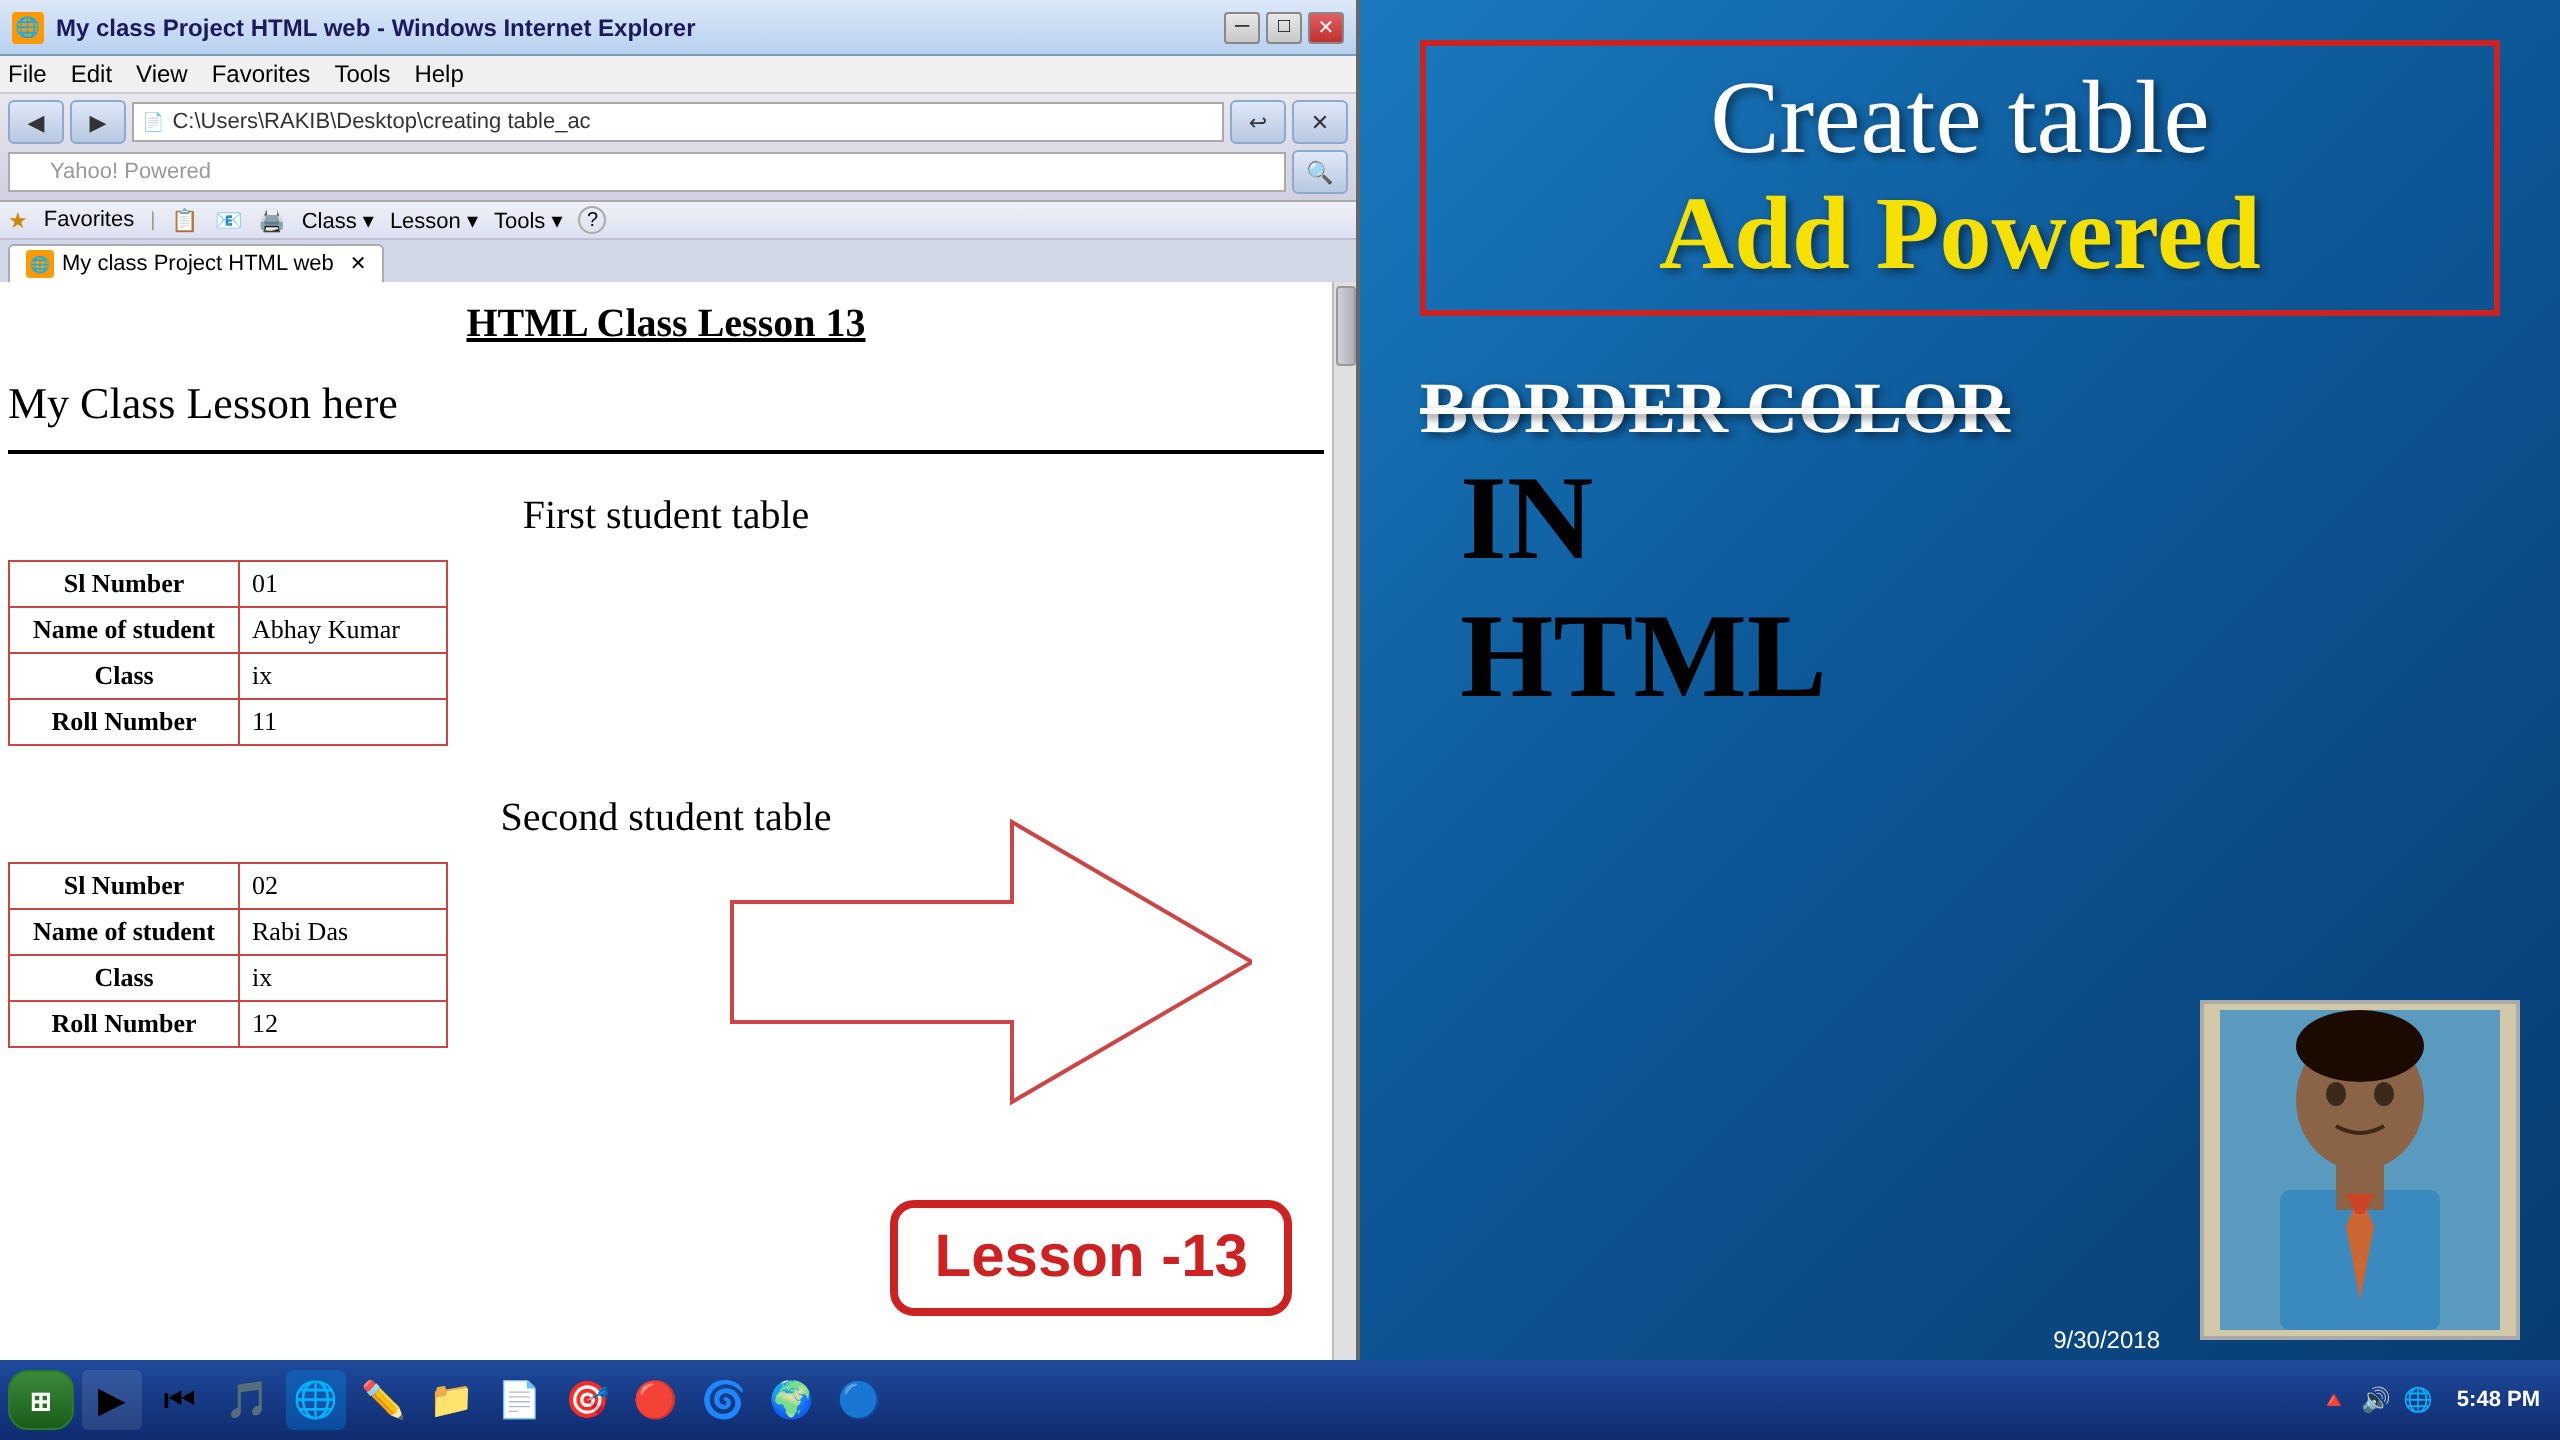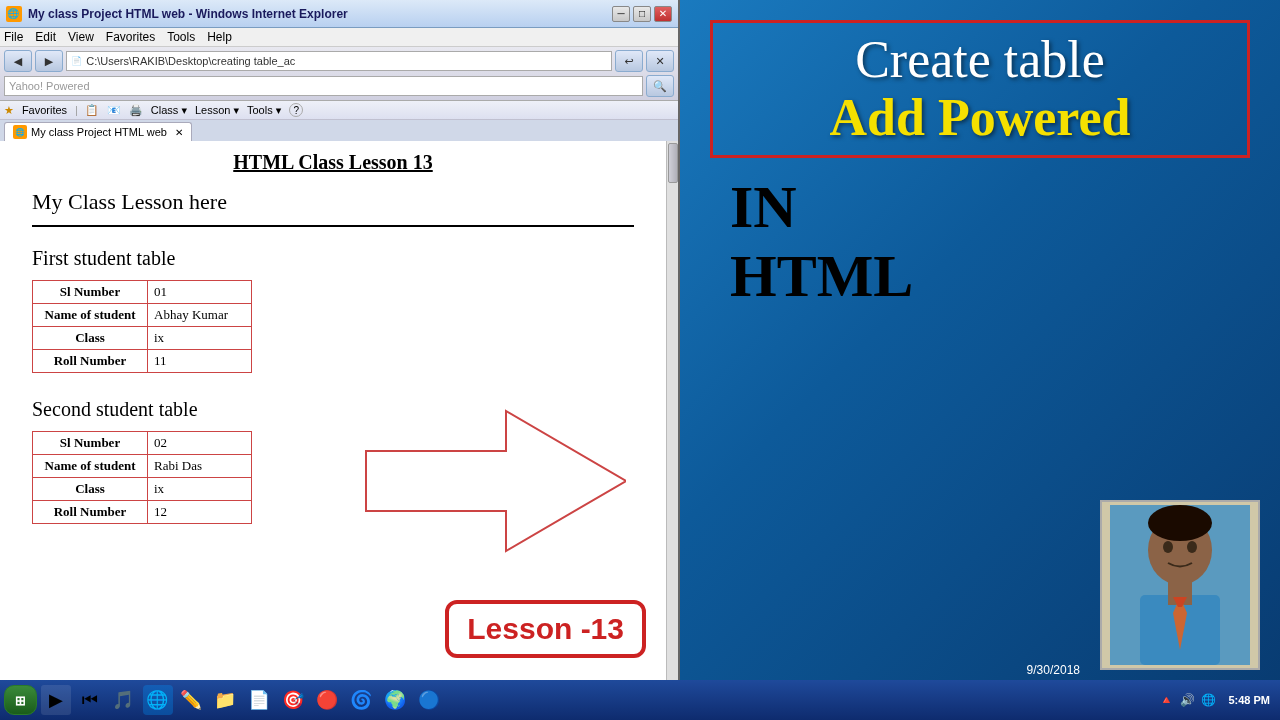--- a/index.html
+++ b/index.html
@@ -117,21 +117,21 @@
       gap: 4px;
       cursor: pointer;
       border-radius: 3px 3px 0 0;
     }
     .tab-icon { width: 14px; height: 14px; background: #f90; border-radius: 2px; display: flex; align-items: center; justify-content: center; font-size: 8px; }
 
     
     .browser-content {
       flex: 1;
       background: white;
-      padding: 10px 32px;
+      padding: 10px 4px;
       overflow-y: auto;
       position: relative;
     }
 
     .page-heading {
       text-align: center;
       font-size: 20px;
       font-weight: bold;
       text-decoration: underline;
       margin-bottom: 15px;
@@ -147,20 +147,21 @@
     .divider-line {
       border: none;
       border-top: 2px solid #000;
       margin: 10px 0 20px 0;
     }
 
     .section-title {
       font-size: 20px;
       font-family: 'Times New Roman', serif;
       margin-bottom: 10px;
+      text-align: center;
     }
 
     .student-table {
       border-collapse: collapse;
       width: 220px;
       margin-bottom: 25px;
     }
 
     .student-table td {
       border: 1px solid #c44;
@@ -391,21 +392,21 @@
           <div class="nav-btn">◀</div>
           <div class="nav-btn">▶</div>
           <div class="address-bar">
             <span class="address-icon">📄</span>
             <span style="font-size:11px; color:#333;">C:\Users\RAKIB\Desktop\creating table_ac</span>
           </div>
           <div class="nav-btn">↩</div>
           <div class="nav-btn">✕</div>
         </div>
         <div class="search-bar-row">
-          <div style="flex:1; height:20px; border:1px solid #aaa; background:white; display:flex; align-items:center; padding:0 4px;">
+          <div style="flex:1; height:20px; border:1px solid #aaa; background:white; display:flex; align-items:center; padding:0 20px;">
             <span style="font-size:11px; color:#999;">Yahoo! Powered</span>
           </div>
           <div class="nav-btn">🔍</div>
         </div>
       </div>
 
       <div class="favorites-bar">
         <span style="color:#cc8800;">★</span>
         <span style="cursor:pointer;">Favorites</span>
         <span style="color:#999; font-size:10px;">|</span>
@@ -506,20 +507,21 @@
       </div>
     </div>
 
     <div class="right-panel">
 
       <div class="panel-title-box">
         <div class="create-table-text">Create table</div>
         <div class="add-border-text">Add Powered</div>
       </div>
 
+      <div class="border-color-text">BORDER COLOR</div>
 
       <div class="in-text">IN</div>
 
       <div class="html-text">HTML</div>
 
       <div class="date-text">9/30/2018</div>
 
       <div class="photo-box">
         <svg width="140" height="160" viewBox="0 0 140 160">
 

